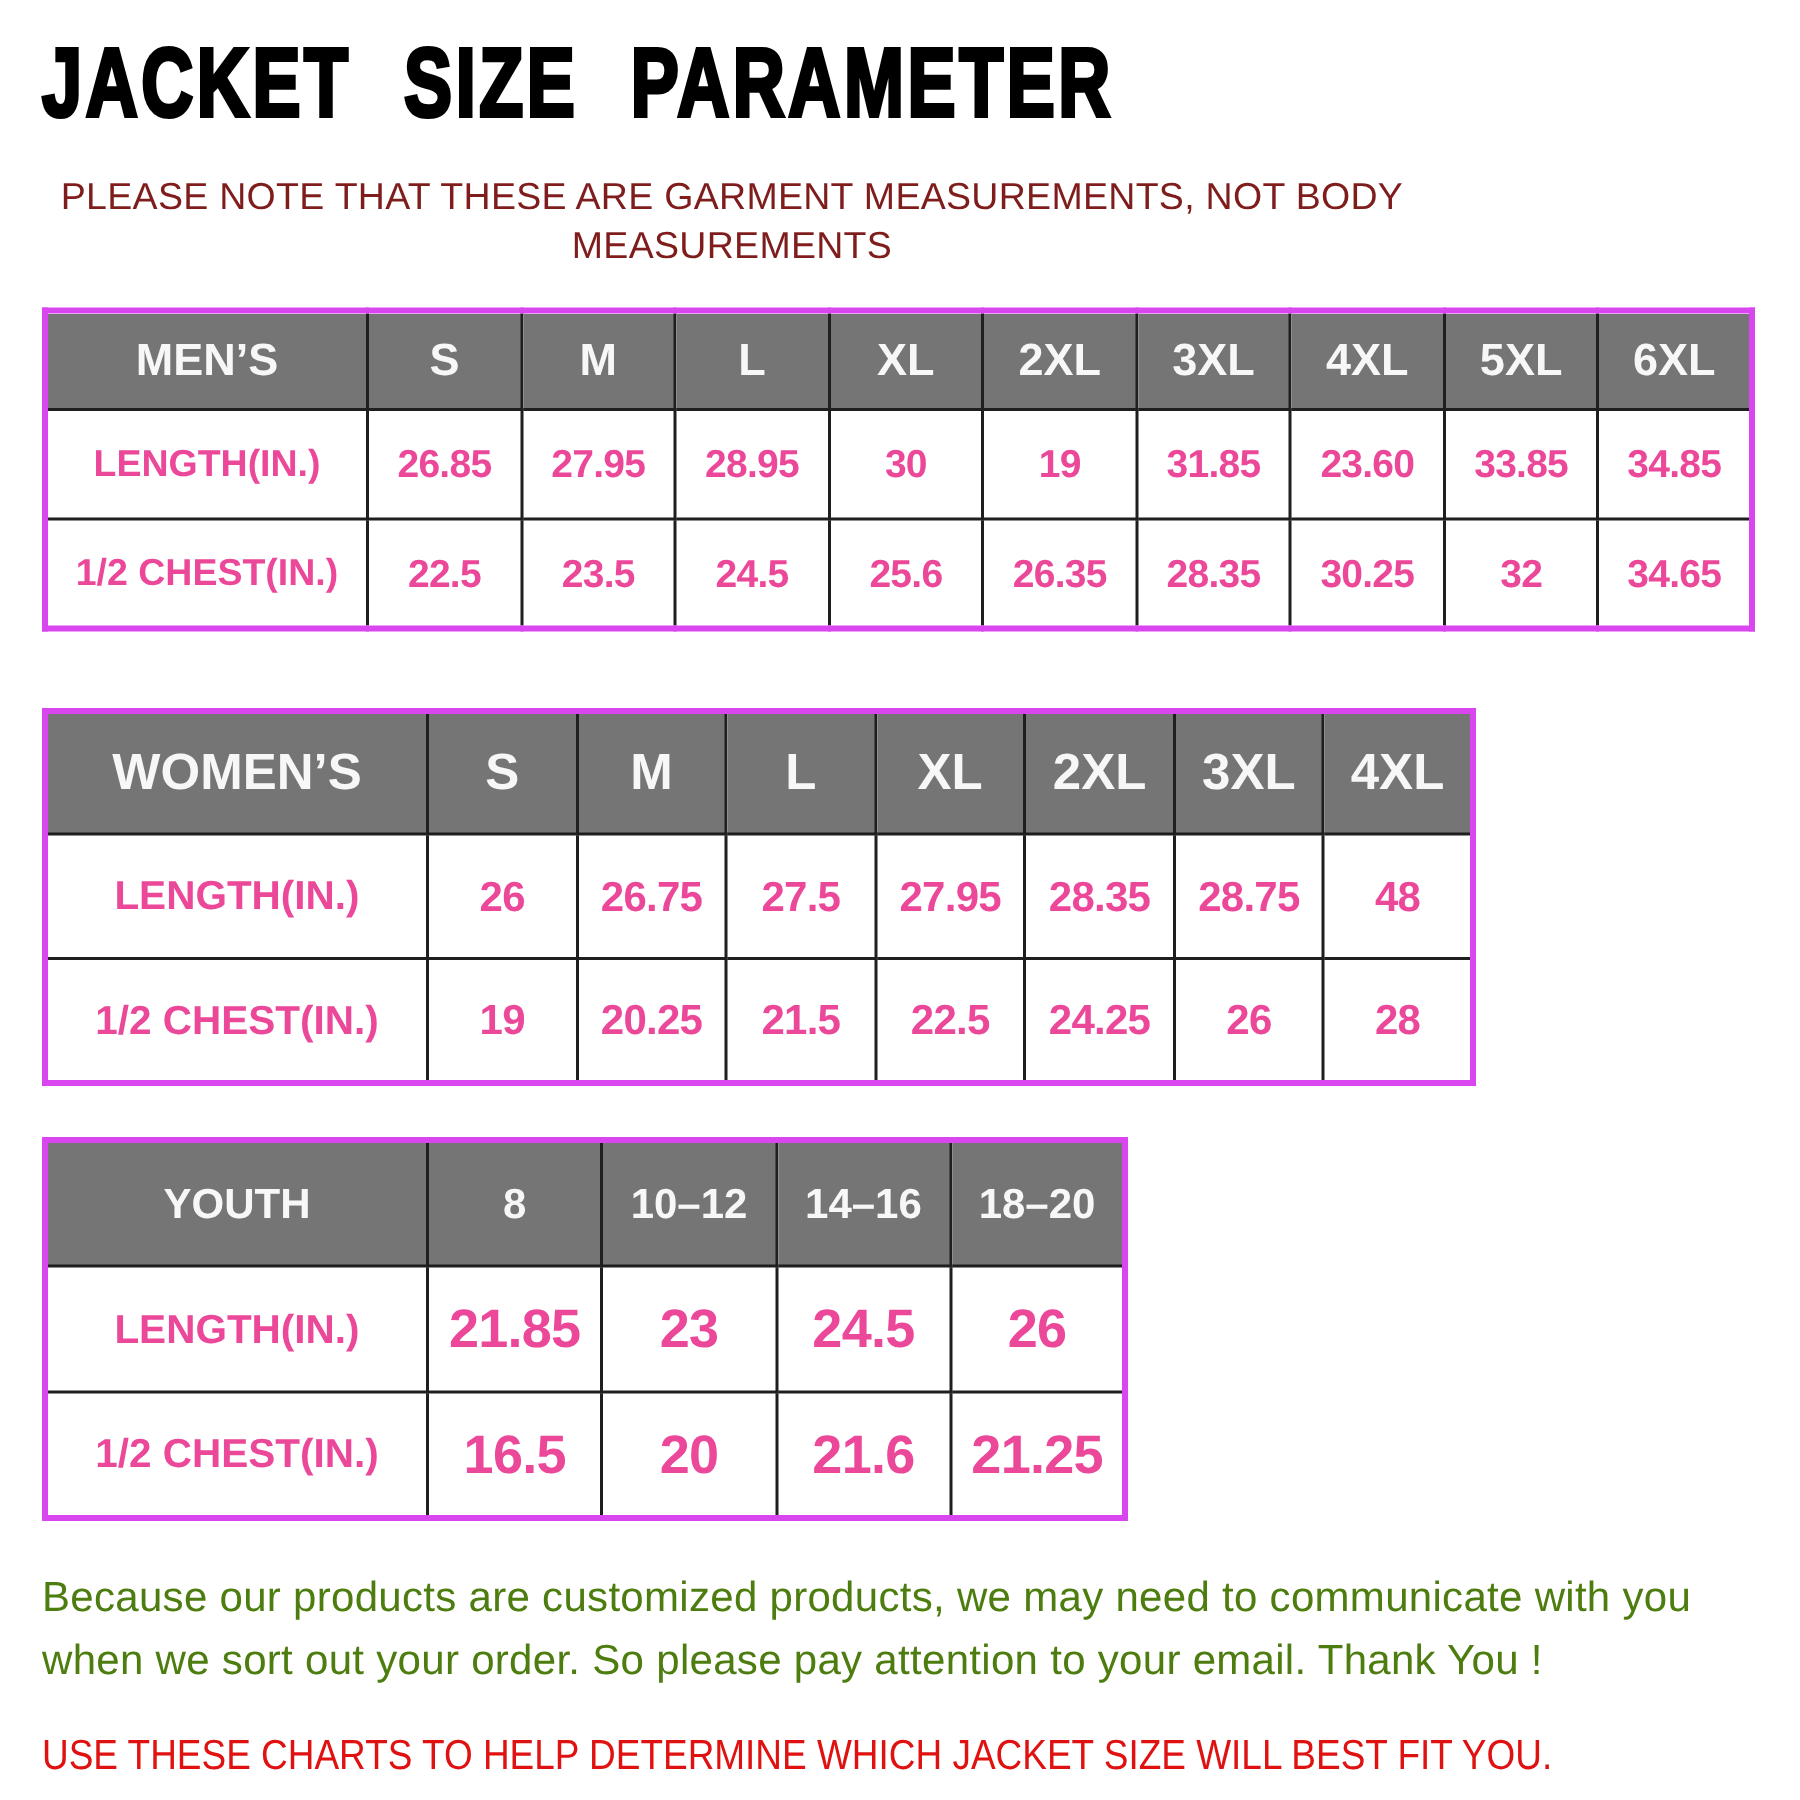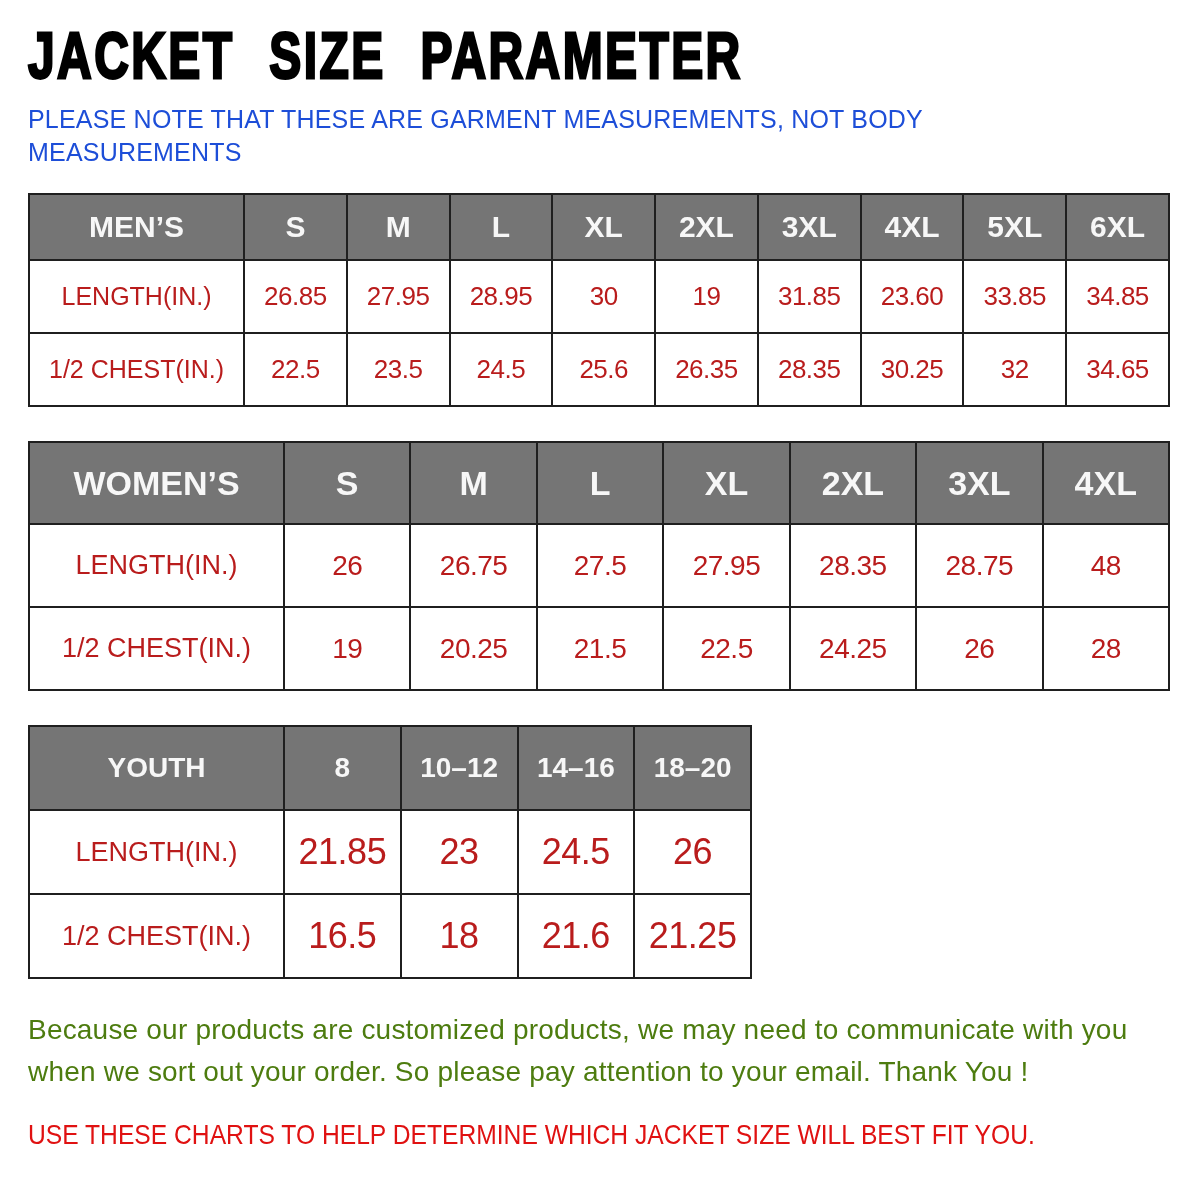--- a/index.html
+++ b/index.html
@@ -17,52 +17,53 @@
     color: #000;
     line-height: 1.05;
     letter-spacing: 3px;
     word-spacing: 24px;
     -webkit-text-stroke: 2.6px #000;
     transform: scale(0.8, 1.08);
     transform-origin: left center;
     white-space: nowrap;
   }
   .note {
-    margin-top: 16px;
+    margin-top: 28px;
     width: 920px;
-    color: #1d4ed8;
+    color: #7f1d1d;
     font-size: 25px;
     line-height: 1.32;
     letter-spacing: 0.2px;
+    text-align: center;
   }
   table.size-table {
     border-collapse: collapse;
     table-layout: fixed;
-    border: 1px solid #d946ef;
+    border: 4px solid #d946ef;
   }
   .size-table th, .size-table td {
     border: 2px solid #1f1f1f;
     text-align: center;
     vertical-align: middle;
     overflow: hidden;
   }
   .size-table thead th {
     background: #757575;
     color: #f7f7f7;
     font-weight: bold;
   }
-  .size-table td { color: #b91c1c; font-weight: normal; letter-spacing: -0.5px; }
+  .size-table td { color: #ec4899; font-weight: bold; letter-spacing: -0.5px; }
   .size-table td.row-label { letter-spacing: 0; }
 
   table.mens { width: 1142px; margin-top: 24px; }
   .mens thead th { height: 66px; font-size: 30px; }
   .mens td { height: 73px; font-size: 26px; }
   .mens td.row-label { font-size: 25px; }
 
-  table.womens { width: 1142px; margin-top: 34px; }
+  table.womens { width: 956px; margin-top: 51px; }
   .womens thead th { height: 82px; font-size: 34px; }
   .womens td { height: 83px; font-size: 28px; }
   .womens td.row-label { font-size: 27px; }
 
   table.youth { width: 724px; margin-top: 34px; }
   .youth thead th { height: 84px; font-size: 28px; }
   .youth td { height: 84px; font-size: 36px; }
   .youth td.row-label { font-size: 27px; }
 
   .footer-note {
@@ -193,21 +194,21 @@
     <tr>
       <td class="row-label">LENGTH(IN.)</td>
       <td>21.85</td>
       <td>23</td>
       <td>24.5</td>
       <td>26</td>
     </tr>
     <tr>
       <td class="row-label">1/2 CHEST(IN.)</td>
       <td>16.5</td>
-      <td>18</td>
+      <td>20</td>
       <td>21.6</td>
       <td>21.25</td>
     </tr>
   </tbody>
 </table>
 
 <div class="footer-note">Because our products are customized products, we may need to communicate with you when we sort out your order. So please pay attention to your email. Thank You !</div>
 
 <div><span class="footer-use">USE THESE CHARTS TO HELP DETERMINE WHICH JACKET SIZE WILL BEST FIT YOU.</span></div>
 

